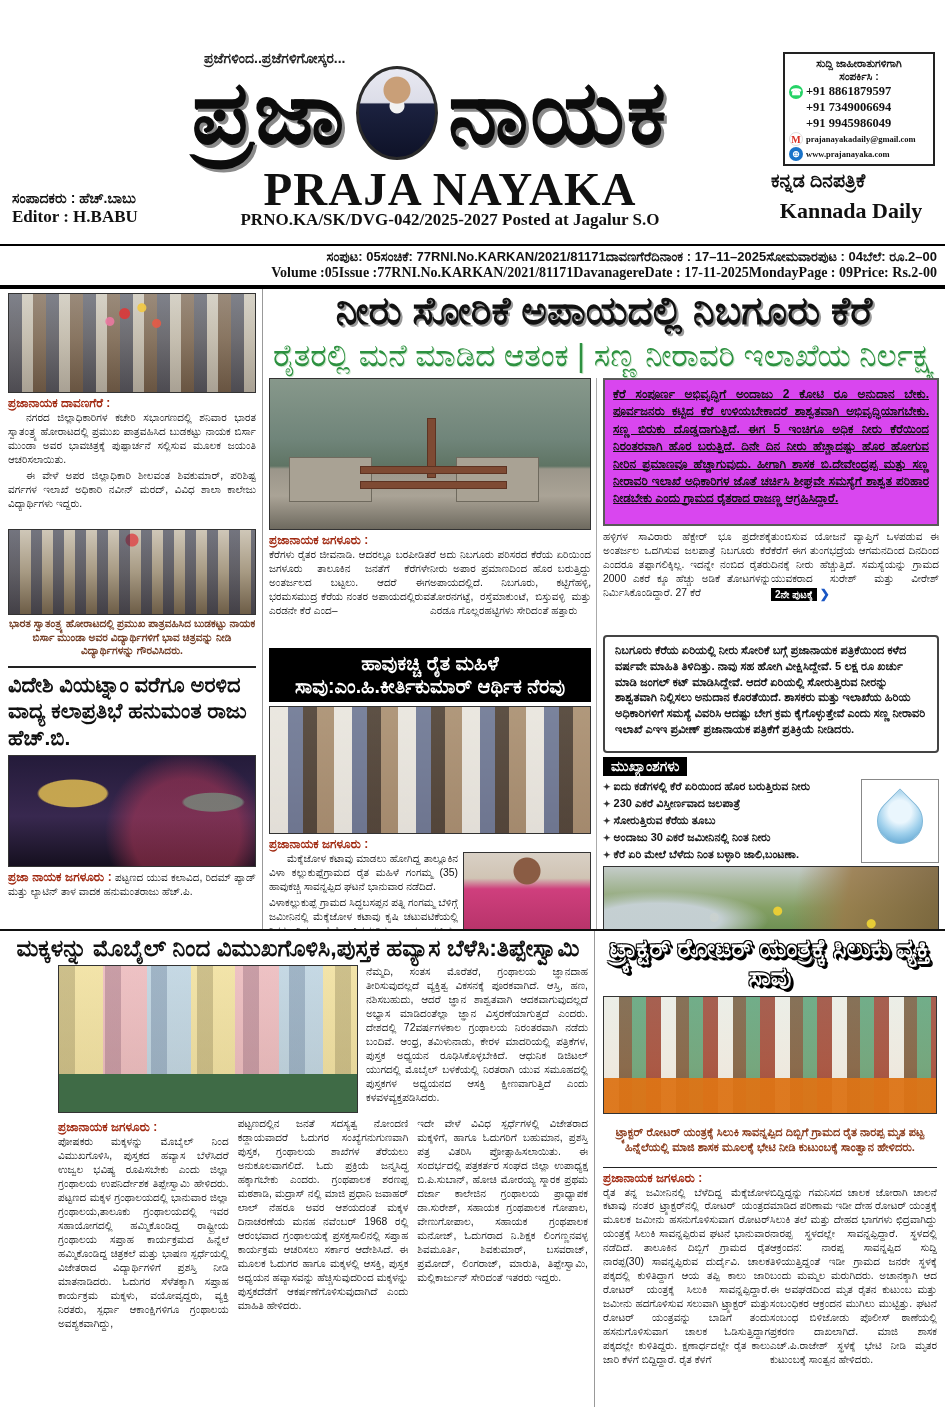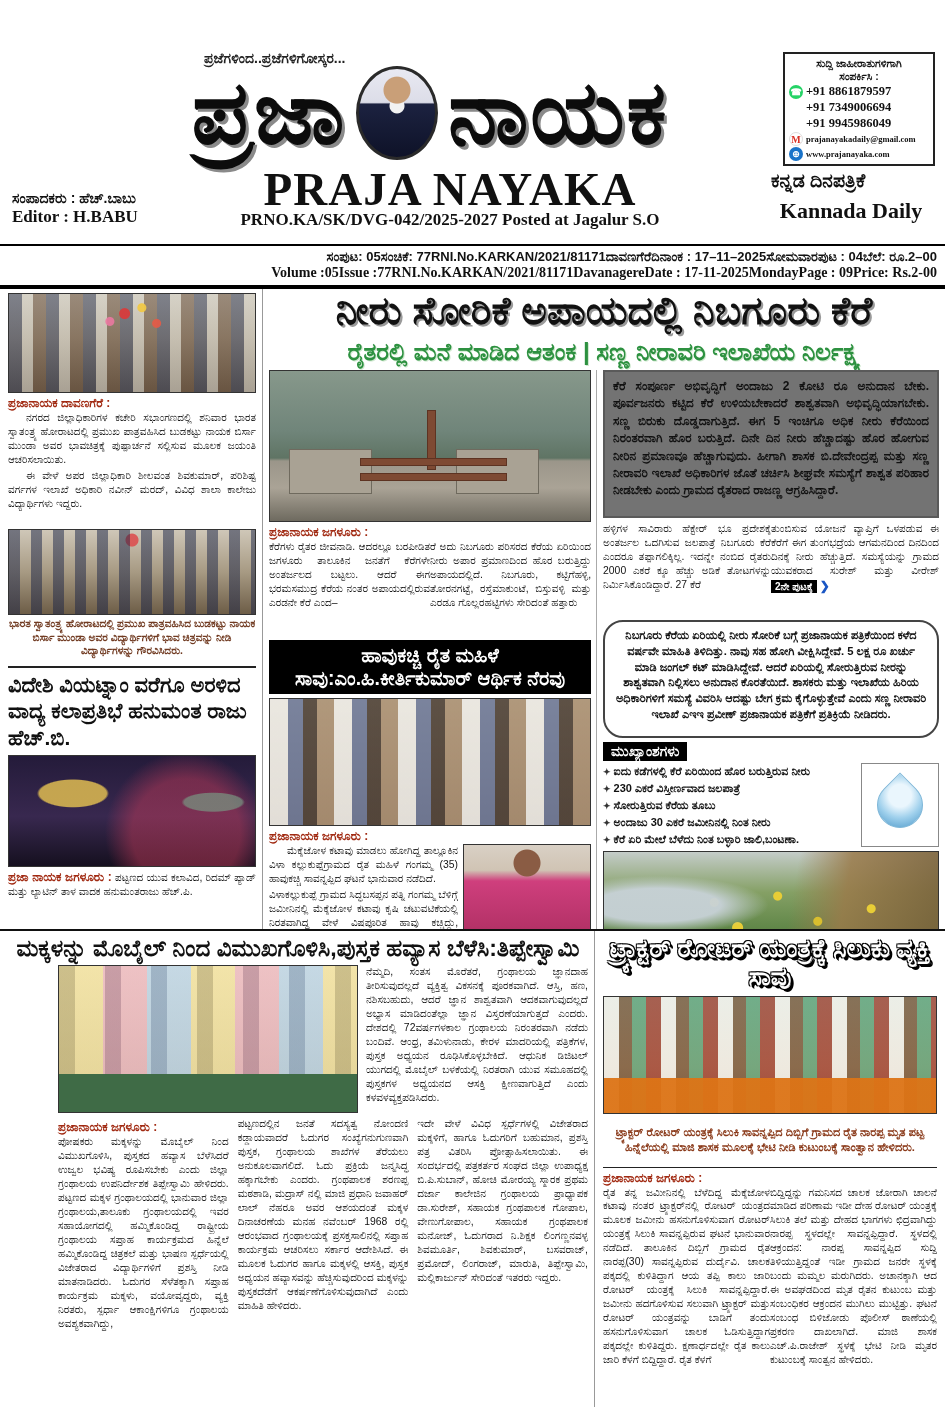--- a/index.html
+++ b/index.html
@@ -55,43 +55,43 @@
   .h-left { font-size:21px; font-weight:900; line-height:1.25; margin-bottom:4px; }
   .ph { border:1px solid #333; width:100%; position:relative; overflow:hidden; }
   .dateline { color:#a12a12; font-weight:bold; font-size:12px; margin:3px 0 1px 0; }
   .body-txt { font-size:10.4px; line-height:1.34; text-align:justify; }
   .body-txt p { text-indent:18px; margin-bottom:2px; }
   .cap { font-size:10.5px; font-weight:bold; text-align:center; line-height:1.3; color:#713b22; margin-top:2px; }
   .hr2 { border-top:2px solid #222; margin:5px 0 4px 0; }
 
   .h-main { font-size:39px; font-weight:900; text-align:center; line-height:1.05;
             text-shadow:2px 2px 0 #9a9a9a; }
-  .h-sub { font-size:24px; font-weight:700; text-align:center; color:#2d9140; margin:6px 0 4px 0;
+  .h-sub { font-size:31px; font-weight:400; text-align:center; color:#2d9140; margin:6px 0 4px 0;
            text-shadow:1px 1px 0 #cfe9cf; }
 
   .cols-2 { display:flex; }
   .cols-2 > div { flex:1; }
 
   .mid-col { width:330px; padding-right:5px; border-right:1px solid #aaa; }
   .right-col { width:344px; padding-left:6px; }
 
   .banner { background:#000; color:#fff; font-size:19.5px; font-weight:900; text-align:center;
             padding:4px 2px; margin:4px 0; letter-spacing:0; }
 
-  .greenbox { background:#737373; border:2px solid #5a5a5a; padding:6px 8px; font-size:12px;
-              font-weight:bold; line-height:1.45; text-align:justify; }
-  .quotebox { border:2px solid #444; border-radius:20px; padding:6px 10px; font-size:11.3px;
-              font-weight:bold; line-height:1.4; text-align:center; margin-top:8px; }
+  .greenbox { background:#d946ef; border:2px solid #5a5a5a; padding:6px 8px; font-size:12px;
+              font-weight:bold; line-height:1.45; text-align:justify;text-decoration:underline; }
+  .quotebox { border:2px solid #444; border-radius:4px; padding:6px 10px; font-size:11.3px;
+              font-weight:bold; line-height:1.4; text-align:left; margin-top:15px; }
   .cont-mark { display:inline-block; background:#000; color:#fff; font-size:10px; font-weight:bold;
                padding:0 4px; }
   .cont-arrow { color:#1a56c4; font-weight:900; font-size:12px; }
 
   .hl-label { display:inline-block; background:#000; color:#fff; font-weight:900; font-size:14px;
               padding:1px 8px; margin:4px 0 2px 0; }
-  .hl-row { display:flex; gap:14px; }
+  .hl-row { display:flex; gap:14px;align-items:center; }
   .hl-list { font-size:11px; font-weight:bold; line-height:1.55; flex:1; }
   .hl-item .bullet { color:#333; margin-right:3px; font-size:9px; }
   .dropbox { width:78px; height:84px; border:1px solid #888; background:#fff; flex:0 0 auto;
              display:flex; align-items:center; justify-content:center; }
   .drop { width:46px; height:46px; background:radial-gradient(circle at 35% 35%, #eaf6fd 0 28%, #9fd0ec 55%, #3f8fc4 100%);
           border-radius:0 50% 50% 50%; transform:rotate(45deg); border:1px solid #7fb7d8; }
 
   .inset-row { display:flex; gap:5px; }
   .inset-ph { width:128px; flex:0 0 auto; }
 

